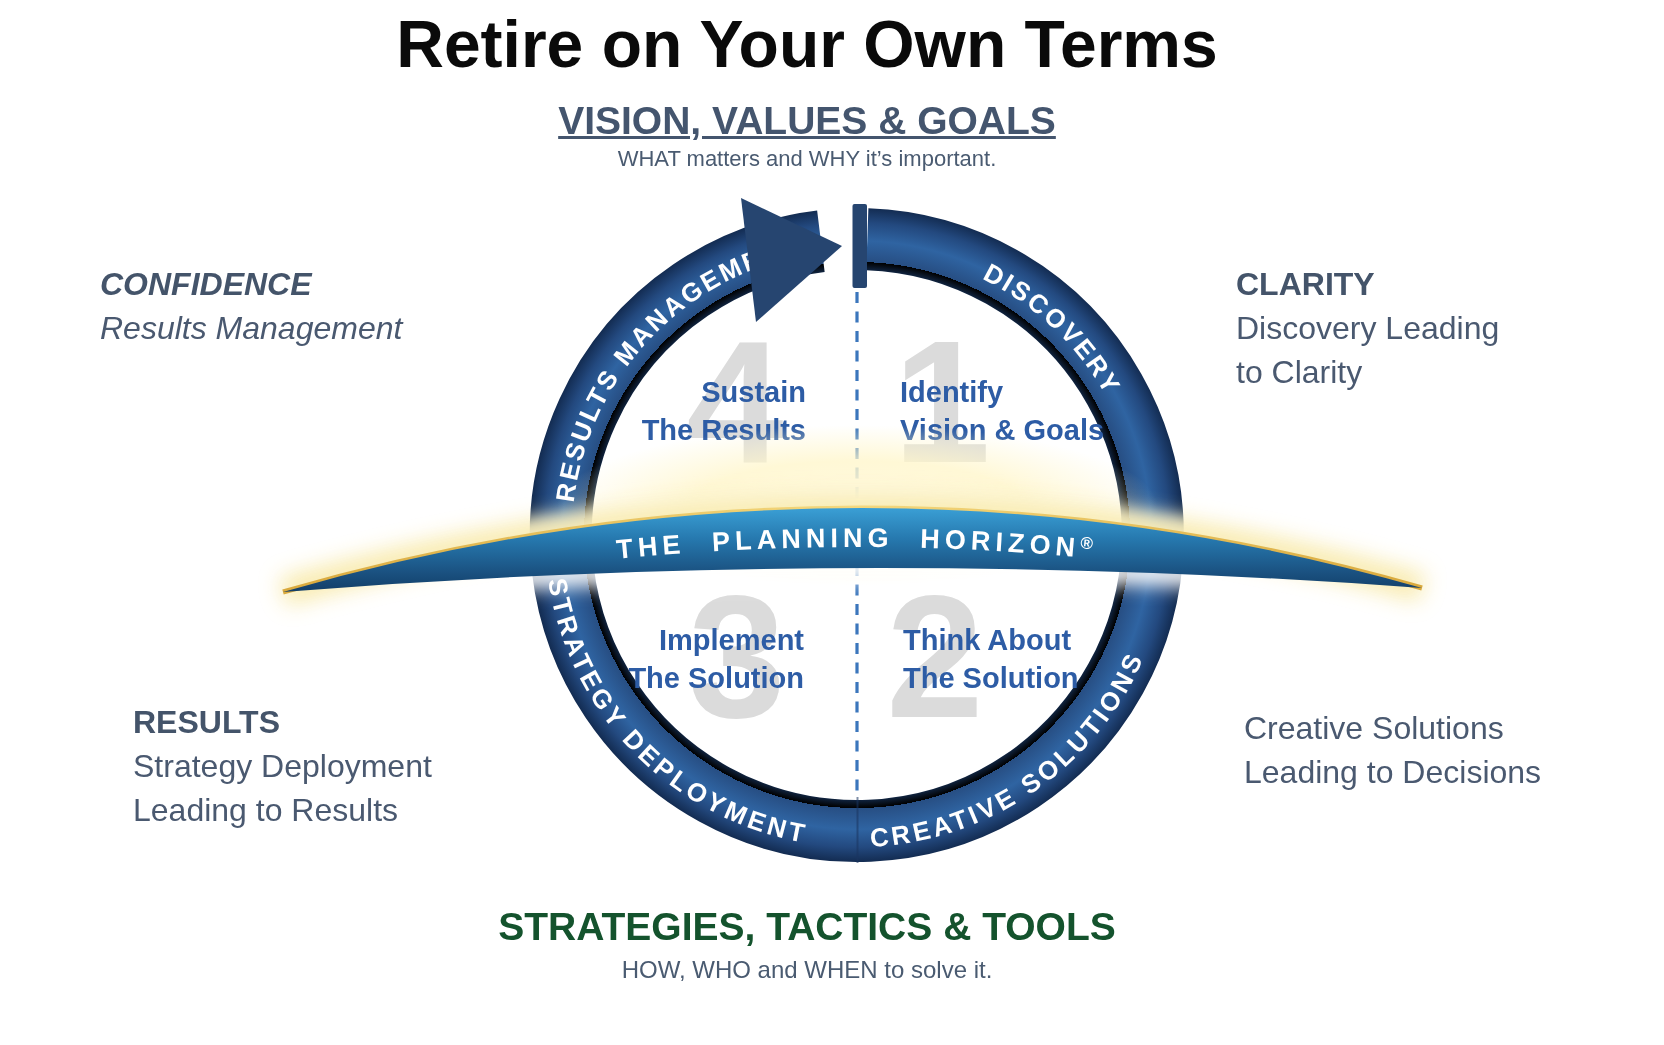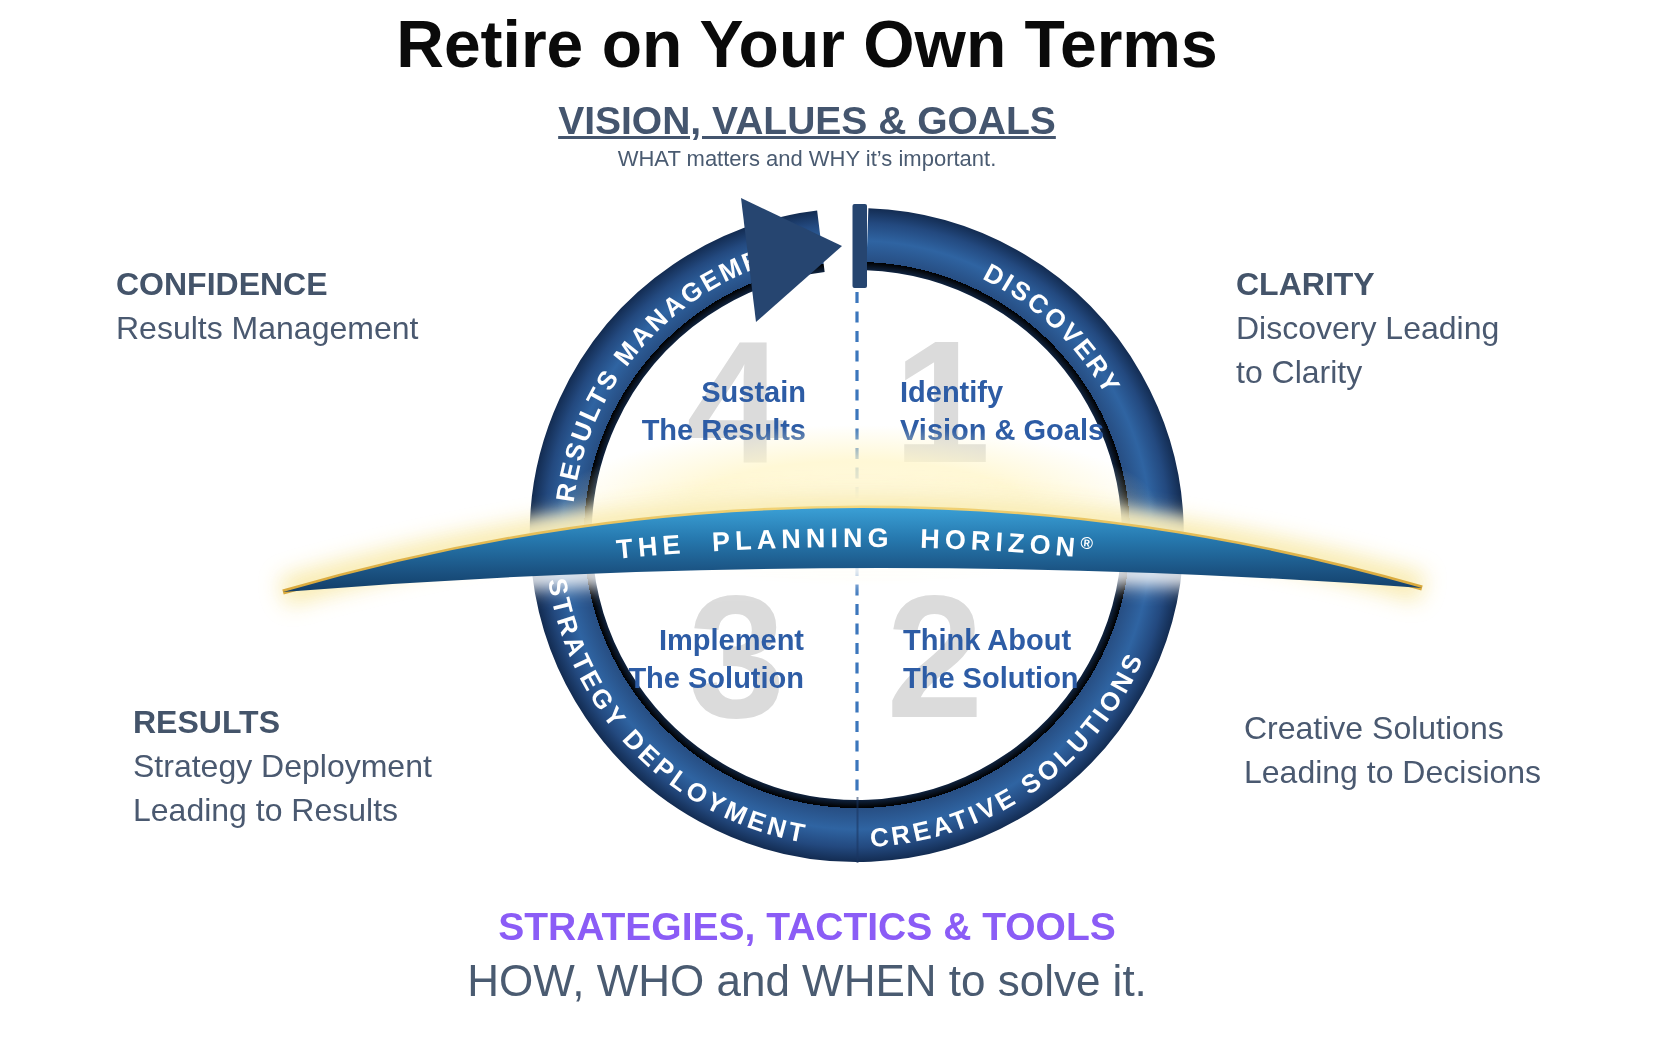--- a/index.html
+++ b/index.html
@@ -2,40 +2,40 @@
 <html><head>
 <meta charset="utf-8">
 <style>
   html,body{margin:0;padding:0;background:#ffffff;}
   body{width:1664px;height:1045px;position:relative;overflow:hidden;
        font-family:"Liberation Sans", sans-serif;}
   .center-wrap{position:absolute;left:0;width:1614px;text-align:center;}
   #main-title{top:6px;font-size:66px;font-weight:bold;color:#0a0a0a;letter-spacing:0px;}
   #vision-heading{top:99px;font-size:39px;font-weight:bold;color:#44556E;text-decoration:underline;}
   #vision-sub{top:146px;font-size:22px;color:#4A5B71;}
-  #strategies-heading{top:905px;font-size:39px;font-weight:bold;color:#8b5cf6;}
-  #strategies-sub{top:956px;font-size:44px;color:#4A5B71;}
+  #strategies-heading{top:905px;font-size:39px;font-weight:bold;color:#14532d;}
+  #strategies-sub{top:956px;font-size:24px;color:#4A5B71;}
   .corner{position:absolute;color:#4A5970;font-size:32px;line-height:44px;}
   .corner h2{margin:0;font-size:32px;line-height:44px;font-weight:bold;color:#44546A;}
   .corner p{margin:0;}
   svg{position:absolute;left:0;top:0;}
   .arc-label{font-size:26px;font-weight:bold;fill:#ffffff;letter-spacing:2.5px;}
   .arc-label-bottom{font-size:26px;font-weight:bold;fill:#ffffff;letter-spacing:3.5px;}
   .digit{font-size:175px;font-weight:bold;fill:#DBDBDB;}
   .qtext{font-size:29px;font-weight:600;fill:#2D5CA5;}
   .lens-label{font-size:27px;font-weight:bold;fill:#ffffff;letter-spacing:5px;word-spacing:14px;}
 </style>
 </head>
 <body>
 
 <div class="center-wrap" id="main-title">Retire on Your Own Terms</div>
 <div class="center-wrap" id="vision-heading">VISION, VALUES &amp; GOALS</div>
 <div class="center-wrap" id="vision-sub">WHAT matters and WHY it’s important.</div>
 
-<div class="corner" style="left:116px;top:262px;">
+<div class="corner" style="left:100px;top:262px;font-style:italic;">
   <h2>CONFIDENCE</h2>
   <p>Results Management</p>
 </div>
 <div class="corner" style="left:1236px;top:262px;">
   <h2>CLARITY</h2>
   <p>Discovery Leading</p>
   <p>to Clarity</p>
 </div>
 <div class="corner" style="left:133px;top:700px;">
   <h2>RESULTS</h2>

